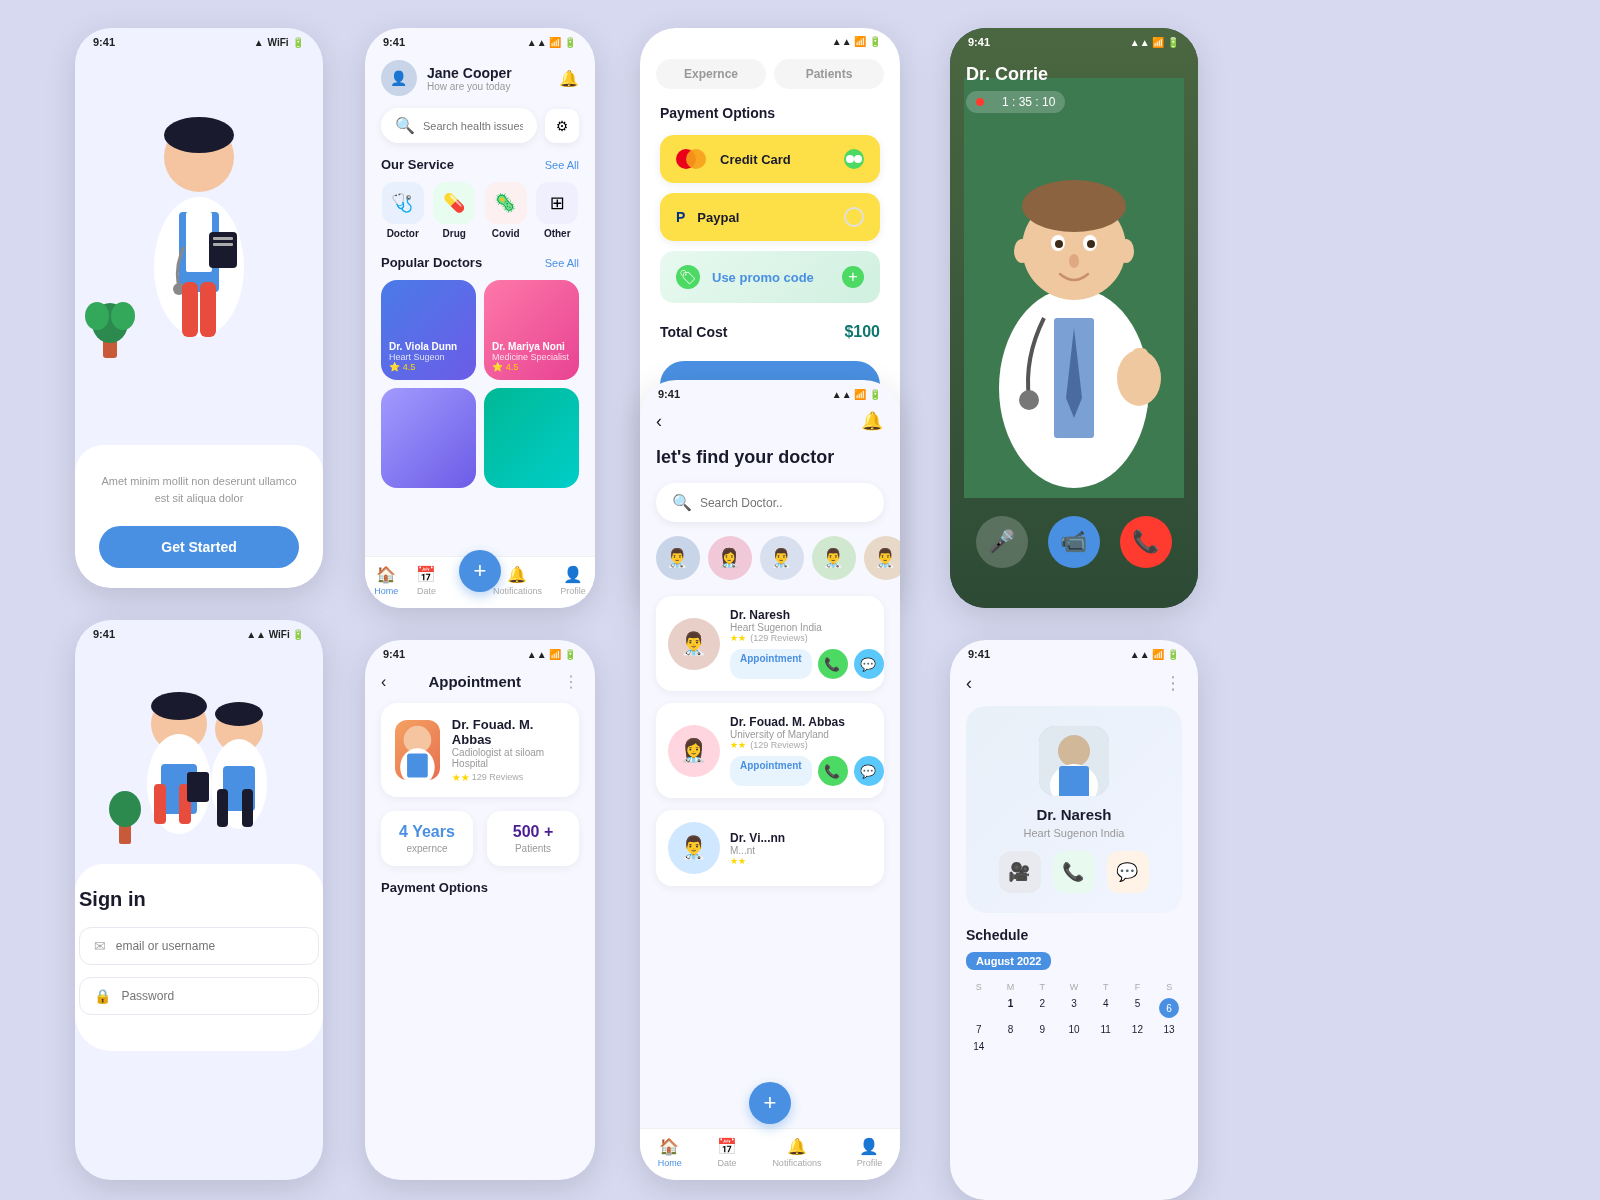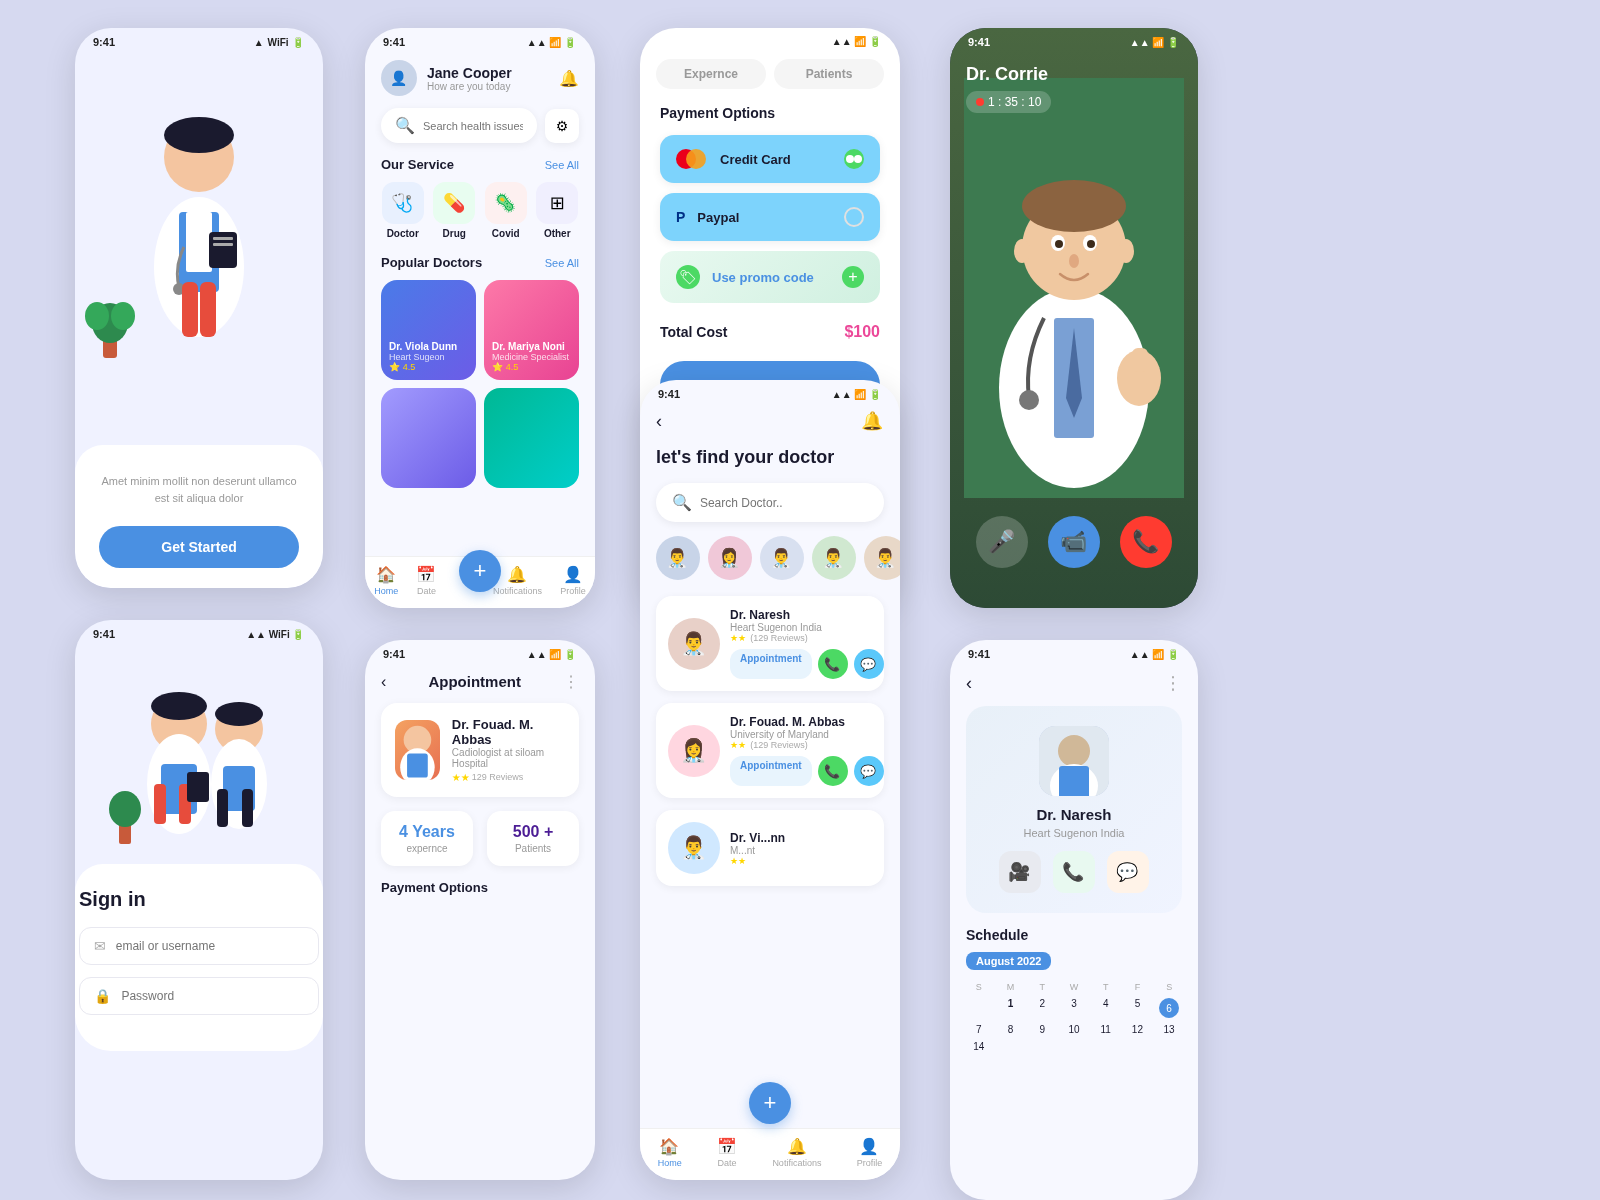--- a/index.html
+++ b/index.html
@@ -324,21 +324,21 @@
       font-weight: 600;
       cursor: pointer;
     }
     .tab-pill.inactive { background: #f5f5f5; color: #999; }
     .payment-options-title {
       font-size: 14px; font-weight: 700; color: #1a1a2e;
       padding: 0 20px; margin-bottom: 14px;
     }
     .payment-option {
       margin: 0 20px 10px;
-      background: #7dd3fc;
+      background: #fde047;
       border-radius: 14px;
       padding: 14px 16px;
       display: flex;
       align-items: center;
       gap: 12px;
       box-shadow: 0 2px 10px rgba(0,0,0,0.07);
     }
     .payment-option-name { font-size: 13px; font-weight: 600; color: #1a1a2e; flex: 1; }
     .radio-circle {
       width: 20px; height: 20px;
@@ -376,21 +376,21 @@
       font-size: 16px;
     }
     .total-cost-row {
       display: flex;
       justify-content: space-between;
       align-items: center;
       padding: 0 20px;
       margin-bottom: 20px;
     }
     .total-label { font-size: 14px; font-weight: 700; color: #1a1a2e; }
-    .total-amount { font-size: 16px; font-weight: 800; color: #ec4899; }
+    .total-amount { font-size: 16px; font-weight: 800; color: #0f766e; }
     .pay-btn {
       margin: 0 20px;
       background: #4a90e2;
       color: #fff;
       border: none;
       border-radius: 24px;
       padding: 16px 0;
       width: calc(100% - 40px);
       font-size: 15px;
       font-weight: 700;
@@ -1095,21 +1095,21 @@
     <div class="status-bar" style="color:#fff;">
       <span>9:41</span>
       <div class="status-icons">
           <span>▲▲ 📶 🔋</span>
         </div>
     </div>
   </div>
 
   <div style="position:absolute;top:36px;left:16px;z-index:10;">
     <div style="font-size:18px;font-weight:700;color:#fff;margin-bottom:6px;">Dr. Corrie</div>
-    <div style="background:rgba(255,255,255,0.2);border-radius:12px;padding:4px 10px;font-size:12px;color:#fff;display:inline-flex;align-items:center;gap:4px;">
+    <div style="background:rgba(255,255,255,0.2);border-radius:12px;padding:4px 10px;font-size:12px;color:#fff;display:inline-flex;align-items:center;gap:18px;">
       <div style="width:8px;height:8px;border-radius:50%;background:#ff3b30;"></div>
       <span>1 : 35 : 10</span>
     </div>
   </div>
 
   <div class="mini-video">
     <svg width="80" height="90" viewBox="0 0 80 90">
       <rect width="80" height="90" fill="#5a7fd4"></rect>
       <circle cx="40" cy="32" r="18" fill="#f0c8a0"></circle>
       <ellipse cx="40" cy="75" rx="28" ry="30" fill="#fff"></ellipse>

